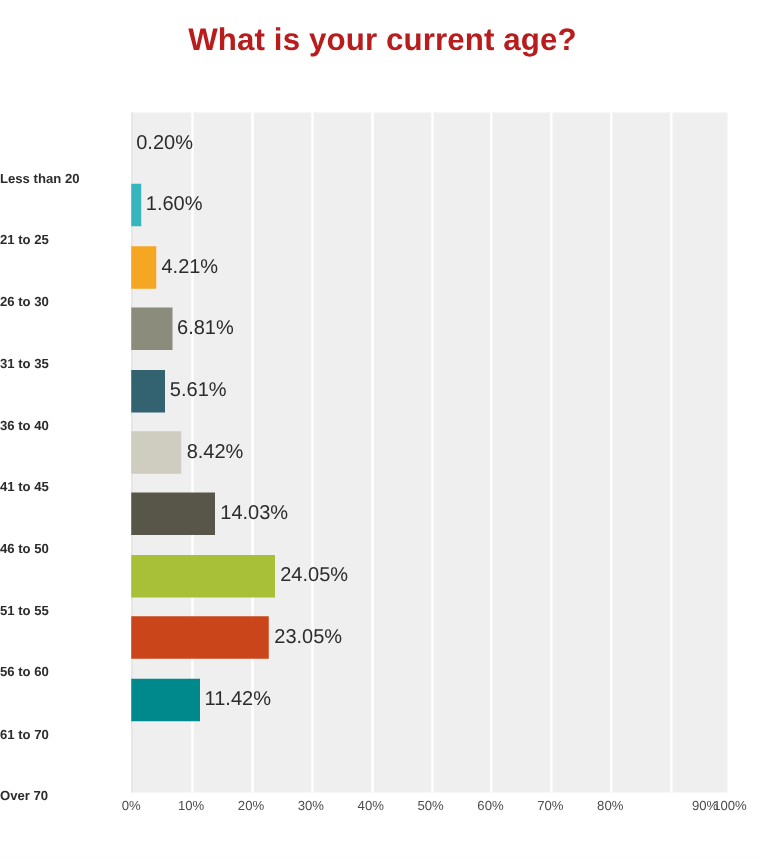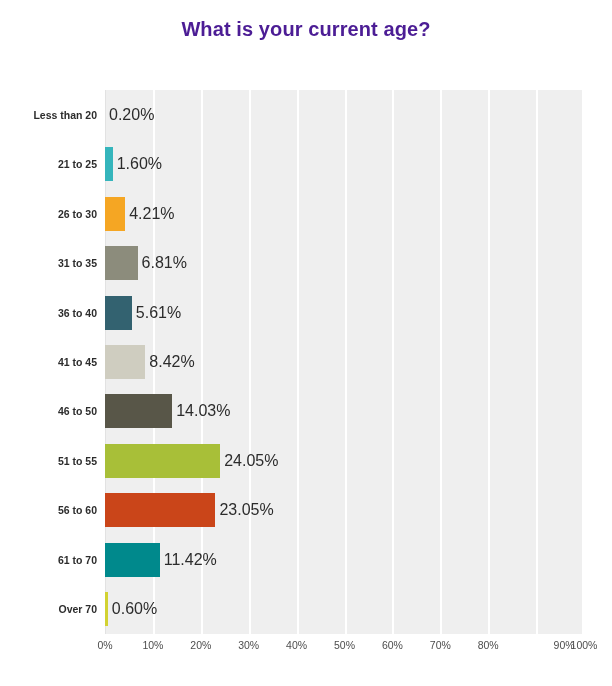--- a/index.html
+++ b/index.html
@@ -17,23 +17,23 @@
     position: relative;
   }
 
   
   #chart-title {
     position: absolute;
     left: 0;
     top: 18px;
     width: 612px;
     text-align: center;
-    font-size: 20px;
+    font-size: 25px;
     font-weight: bold;
-    color: #4c1d95;
+    color: #b91c1c;
     letter-spacing: 0.1px;
   }
 
   
   #chart-area {
     position: absolute;
     left: 0;
     top: 0;
     width: 612px;
     height: 686px;
@@ -100,26 +100,26 @@
     position: absolute;
     left: 0;
     top: 90px;
     width: 97px;
     height: 544px;
   }
   .cat-label {
     position: absolute;
     right: 0;
     width: 97px;
-    text-align: right;
     font-size: 10.5px;
     font-weight: bold;
     color: #2c2c2c;
     white-space: nowrap;
     line-height: 1;
+    margin-top: 28px;
   }
 
   
   #x-axis {
     position: absolute;
     left: 105px;
     top: 640px;
     width: 479px;
     height: 22px;
   }
@@ -189,24 +189,20 @@
           <div class="bar-value">24.05%</div>
         </div>
         <div class="row" style="top: 395.636px; height: 49.4545px;">
           <div class="bar" style="width: 110.409px; background: rgb(202, 69, 25);"></div>
           <div class="bar-value">23.05%</div>
         </div>
         <div class="row" style="top: 445.091px; height: 49.4545px;">
           <div class="bar" style="width: 54.7018px; background: rgb(0, 137, 140);"></div>
           <div class="bar-value">11.42%</div>
         </div>
-        <div class="row" style="top: 494.545px; height: 49.4545px;">
-          <div class="bar" style="width: 2.874px; background: rgb(210, 210, 50);"></div>
-          <div class="bar-value">0.60%</div>
-        </div>
       </div>
   </div>
 
   <div id="category-labels">
       <div class="cat-label" style="top: 19.7273px;">Less than 20</div>
       <div class="cat-label" style="top: 69.1818px;">21 to 25</div>
       <div class="cat-label" style="top: 118.636px;">26 to 30</div>
       <div class="cat-label" style="top: 168.091px;">31 to 35</div>
       <div class="cat-label" style="top: 217.545px; padding-left: 8px;">36 to 40</div>
       <div class="cat-label" style="top: 267px;">41 to 45</div>

